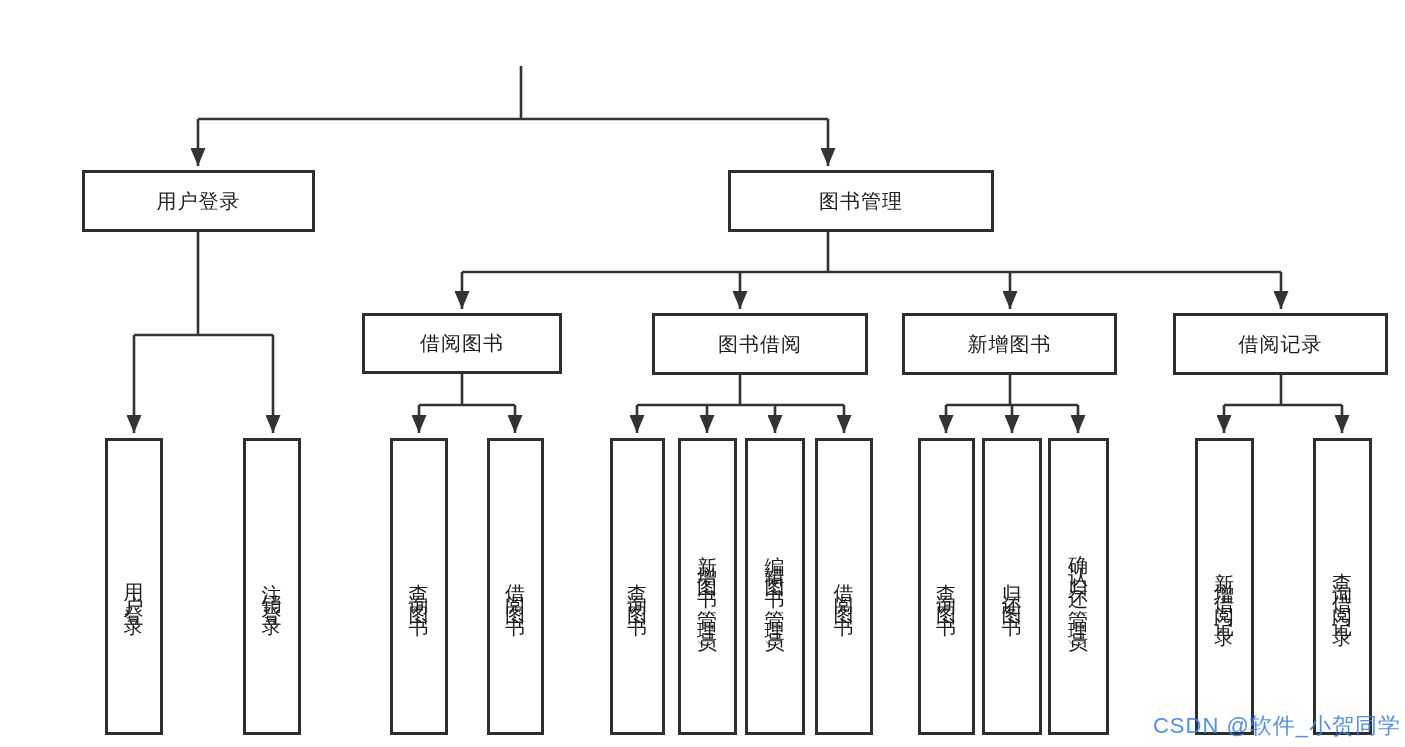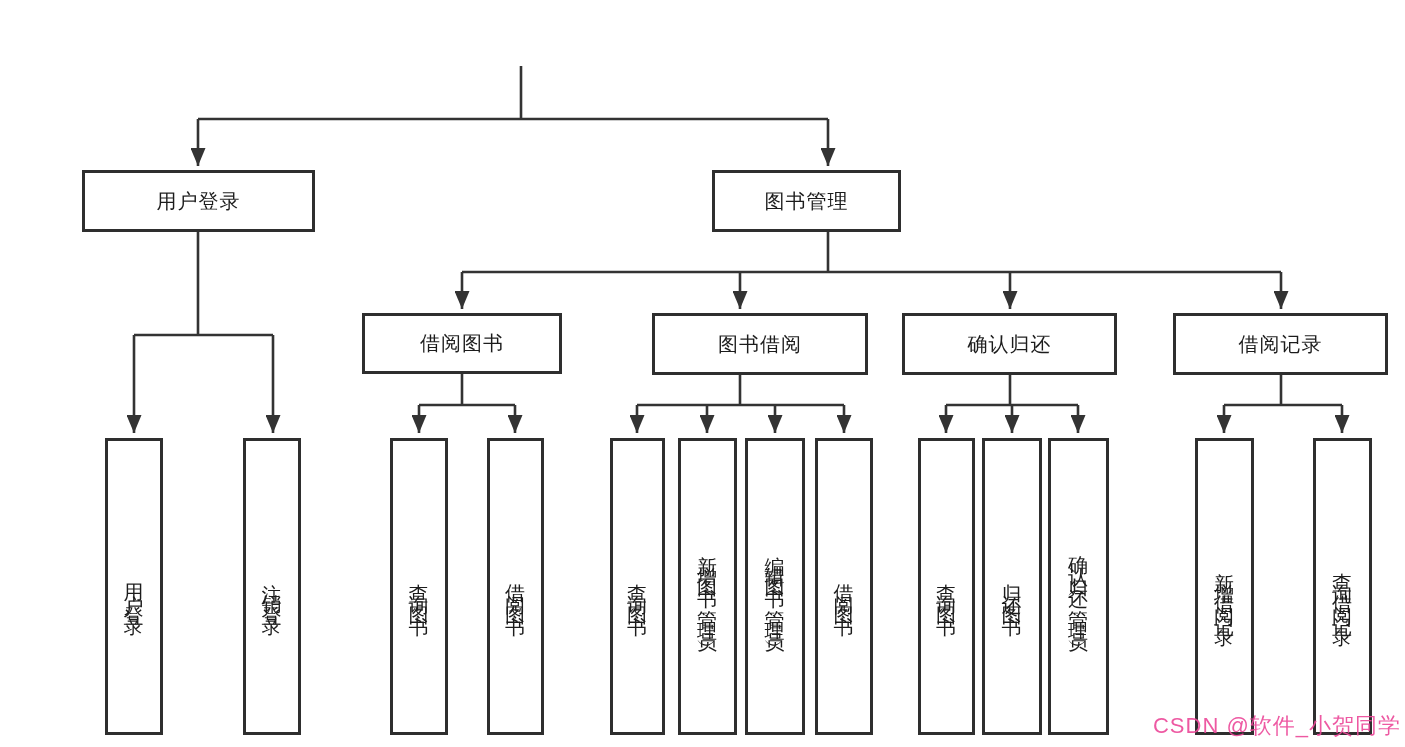--- a/index.html
+++ b/index.html
@@ -30,21 +30,21 @@
     font-size:20px;
     letter-spacing:11px;
     line-height:1;
     white-space:normal;
     padding-top:6px;
   }
   .watermark{
     position:absolute;
     right:4px;bottom:6px;
     font-size:22px;
-    color:#ec4899;
+    color:#3b82f6;
     opacity:.9;
     letter-spacing:1px;
     z-index:5;
   }
 </style>
 </head>
 <body>
 
 <div class="stage">
 
@@ -100,25 +100,25 @@
       <g>
         <path d="M1281 374 V405 M1224 405 H1342"></path>
         <path d="M1224 405 V433" marker-end="url(#arw)"></path>
         <path d="M1342 405 V433" marker-end="url(#arw)"></path>
       </g>
     </g>
   </svg>
 
 
   <div class="node h" style="left:82px;top:170px;width:233px;height:62px;">用户登录</div>
-  <div class="node h" style="left:712px;top:170px;width:189px;height:62px;">图书管理</div>
+  <div class="node h" style="left:728px;top:170px;width:266px;height:62px;">图书管理</div>
 
   <div class="node h" style="left:362px;top:313px;width:200px;height:61px;">借阅图书</div>
   <div class="node h" style="left:632px;top:313px;width:216px;height:62px;margin-left:20px;">图书借阅</div>
-  <div class="node h" style="left:902px;top:313px;width:215px;height:62px;">确认归还</div>
+  <div class="node h" style="left:902px;top:313px;width:215px;height:62px;">新增图书</div>
   <div class="node h" style="left:1173px;top:313px;width:215px;height:62px;">借阅记录</div>
 
   <div class="node v" style="left:105px;top:438px;width:58px;height:297px;">用户登录</div>
   <div class="node v" style="left:243px;top:438px;width:58px;height:297px;">注销登录</div>
 
   <div class="node v" style="left:390px;top:438px;width:58px;height:297px;">查询图书</div>
   <div class="node v" style="left:487px;top:438px;width:57px;height:297px;">借阅图书</div>
 
   <div class="node v" style="left:610px;top:438px;width:55px;height:297px;">查询图书</div>
   <div class="node v" style="left:678px;top:438px;width:59px;height:297px;">新增图书（管理员）</div>

